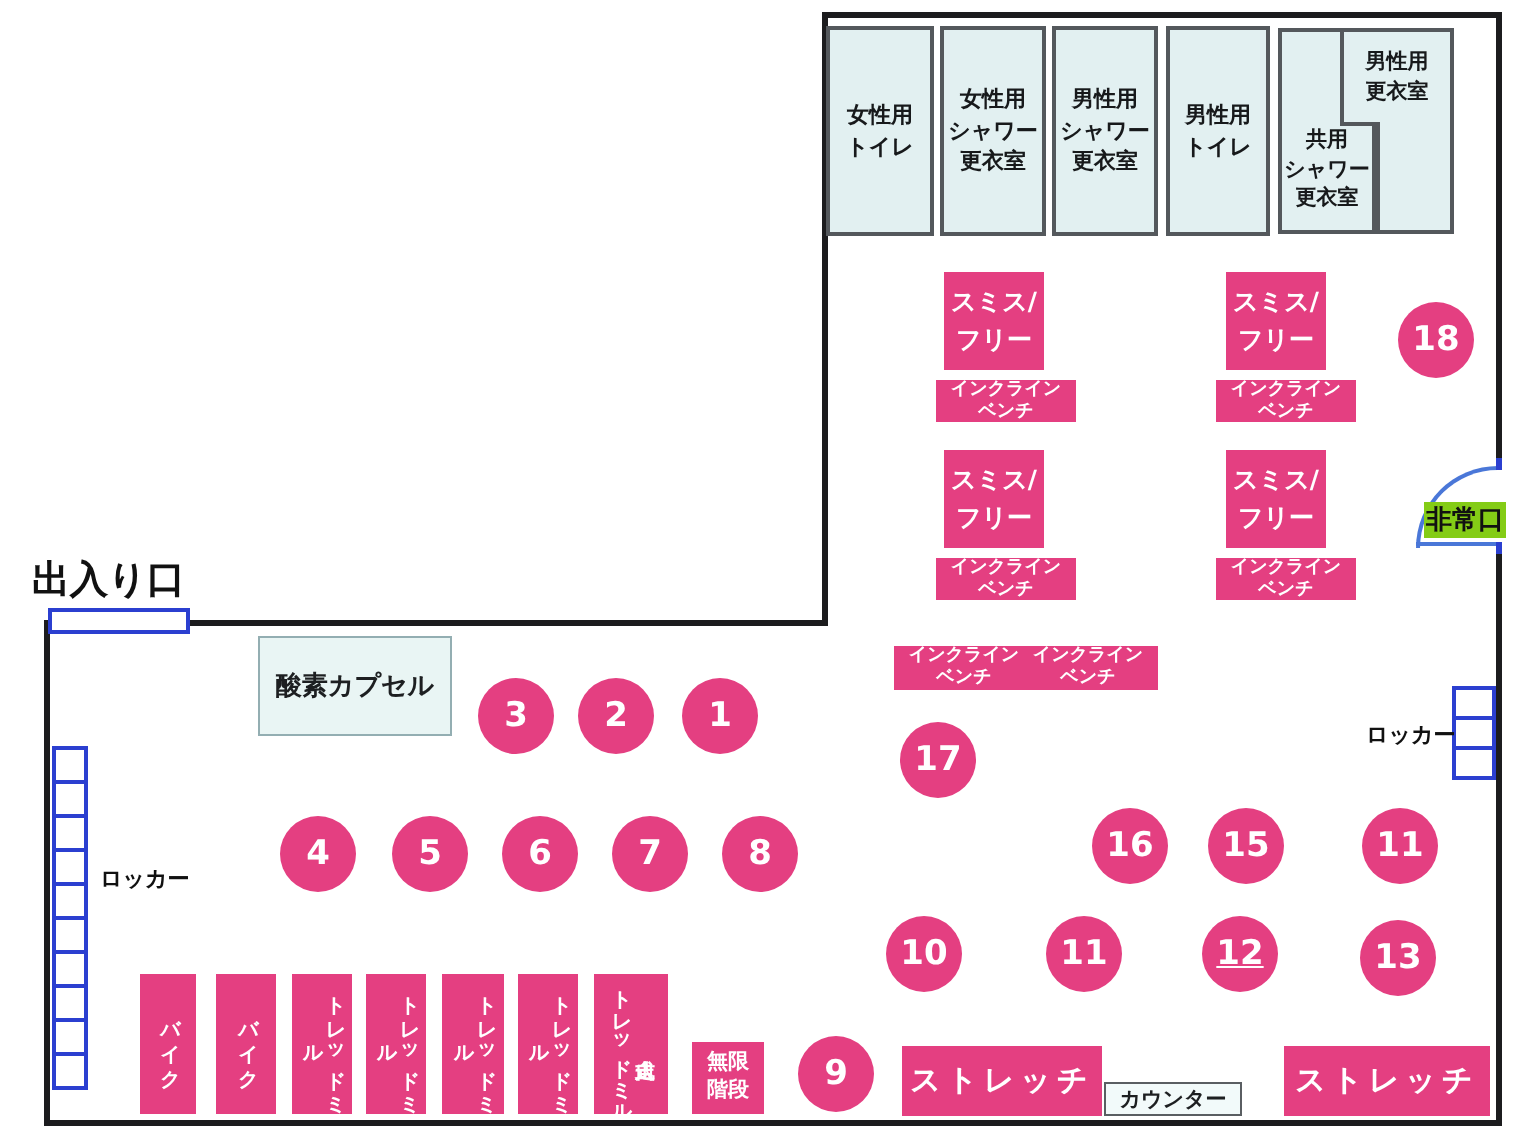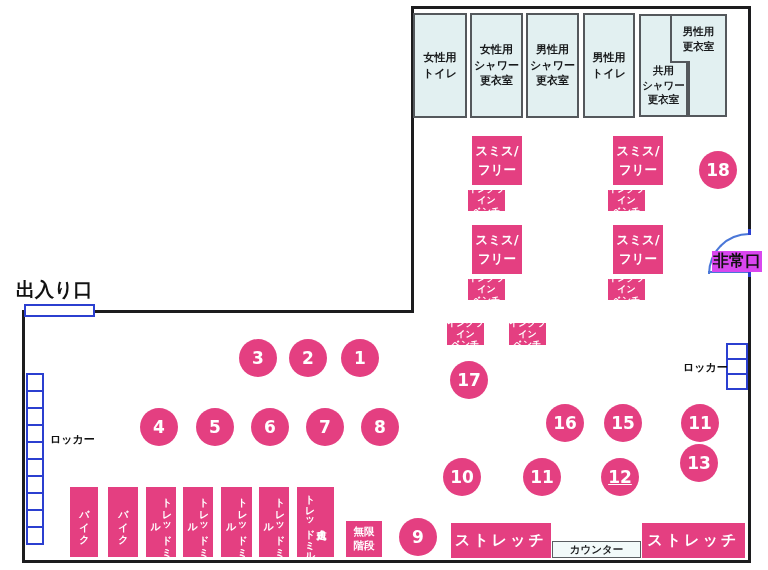--- a/index.html
+++ b/index.html
@@ -12,21 +12,21 @@
     position:absolute;box-sizing:border-box;background:#e2f0f1;border:2px solid #54585c;
     display:flex;align-items:center;justify-content:center;text-align:center;
     font-size:11px;font-weight:bold;color:#17191b;white-space:pre-line;line-height:1.4;
   }
   .pinkbox{
     position:absolute;box-sizing:border-box;background:#e43f81;color:#ffffff;font-weight:bold;
     display:flex;align-items:center;justify-content:center;text-align:center;
     white-space:pre-line;
   }
   .smith{width:50px;height:49px;font-size:12.5px;line-height:1.45;}
-  .incline{width:37px;height:21px;font-size:9px;line-height:1.2;}
+  .incline{width:70px;height:21px;font-size:9px;line-height:1.2;}
   .circle{
     position:absolute;width:38px;height:38px;border-radius:50%;background:#e43f81;color:#fff;
     display:flex;align-items:center;justify-content:center;font-weight:bold;font-size:17px;
   }
   .machine{
     position:absolute;top:487px;height:70px;background:#e43f81;color:#fff;font-weight:bold;
     writing-mode:vertical-rl;text-orientation:upright;display:flex;align-items:center;
     justify-content:center;font-size:10px;letter-spacing:1px;white-space:pre-line;line-height:1.15;
     text-align:center;
   }
@@ -94,22 +94,23 @@
 ベンチ</div>
   <div class="pinkbox incline" style="left:447px;top:323px;height:22px;">インクライン
 ベンチ</div>
   <div class="pinkbox incline" style="left:509px;top:323px;height:22px;">インクライン
 ベンチ</div>
 
   <div style="position:absolute;left:708px;top:233px;width:39px;height:39px;border-top:2px solid #4a77d8;border-left:2px solid #4a77d8;border-top-left-radius:100% 100%;"></div>
   <div style="position:absolute;left:708px;top:271px;width:42px;height:2px;background:#4a77d8;"></div>
   <div style="position:absolute;left:748px;top:229px;width:3px;height:6px;background:#2b3fd0;"></div>
   <div style="position:absolute;left:748px;top:271px;width:3px;height:6px;background:#2b3fd0;"></div>
-  <div class="maplabel" style="left:712px;top:251px;font-size:16px;background:#d946ef;padding:0 1px;">非常口</div>
+  <div class="maplabel" style="left:712px;top:251px;font-size:13px;background:#84cc16;padding:0 1px;">非常口</div>
 
+  <div class="lightbox" style="left:129px;top:318px;width:97px;height:50px;font-size:13px;">酸素カプセル</div>
 
   <div style="position:absolute;left:26px;top:373px;width:18px;">
     <div class="locker-cell" style="width:18px;height:19px;"></div>
     <div class="locker-cell" style="width:18px;height:19px;margin-top:-2px;"></div>
     <div class="locker-cell" style="width:18px;height:19px;margin-top:-2px;"></div>
     <div class="locker-cell" style="width:18px;height:19px;margin-top:-2px;"></div>
     <div class="locker-cell" style="width:18px;height:19px;margin-top:-2px;"></div>
     <div class="locker-cell" style="width:18px;height:19px;margin-top:-2px;"></div>
     <div class="locker-cell" style="width:18px;height:19px;margin-top:-2px;"></div>
     <div class="locker-cell" style="width:18px;height:19px;margin-top:-2px;"></div>
@@ -130,21 +131,21 @@
   <div class="circle" style="left:239px;top:339px;">3</div>
   <div class="circle" style="left:140px;top:408px;">4</div>
   <div class="circle" style="left:196px;top:408px;">5</div>
   <div class="circle" style="left:251px;top:408px;">6</div>
   <div class="circle" style="left:306px;top:408px;">7</div>
   <div class="circle" style="left:361px;top:408px;">8</div>
   <div class="circle" style="left:399px;top:518px;">9</div>
   <div class="circle" style="left:443px;top:458px;">10</div>
   <div class="circle" style="left:523px;top:458px;">11</div>
   <div class="circle" style="left:601px;top:458px;text-decoration:underline;">12</div>
-  <div class="circle" style="left:680px;top:444px;">13</div>
+  <div class="circle" style="left:680px;top:460px;">13</div>
   <div class="circle" style="left:681px;top:404px;">11</div>
   <div class="circle" style="left:604px;top:404px;">15</div>
   <div class="circle" style="left:546px;top:404px;">16</div>
   <div class="circle" style="left:450px;top:361px;">17</div>
   <div class="circle" style="left:699px;top:151px;">18</div>
 
   <div class="machine" style="left:70px;width:28px;">バイク</div>
   <div class="machine" style="left:108px;width:30px;">バイク</div>
   <div class="machine" style="left:146px;width:30px;">トレッドミル</div>
   <div class="machine" style="left:183px;width:30px;">トレッドミル</div>
@@ -152,15 +153,15 @@
   <div class="machine" style="left:259px;width:30px;">トレッドミル</div>
   <div class="machine" style="left:297px;width:37px;letter-spacing:0;">自走式
 トレッドミル</div>
 
   <div class="pinkbox" style="left:346px;top:521px;width:36px;height:36px;font-size:10.5px;line-height:1.3;">無限
 階段</div>
 
   <div class="stretch" style="left:451px;width:100px;">ストレッチ</div>
   <div class="stretch" style="left:642px;width:103px;">ストレッチ</div>
 
-  <div class="lightbox" style="left:552px;top:541px;width:89px;height:17px;font-size:10.5px;background:#f2fafa;border:1px solid #5a5e62;">カウンター</div>
+  <div class="lightbox" style="left:552px;top:541px;width:69px;height:17px;font-size:10.5px;background:#f2fafa;border:1px solid #5a5e62;">カウンター</div>
 
 </div>
 
 </body></html>

